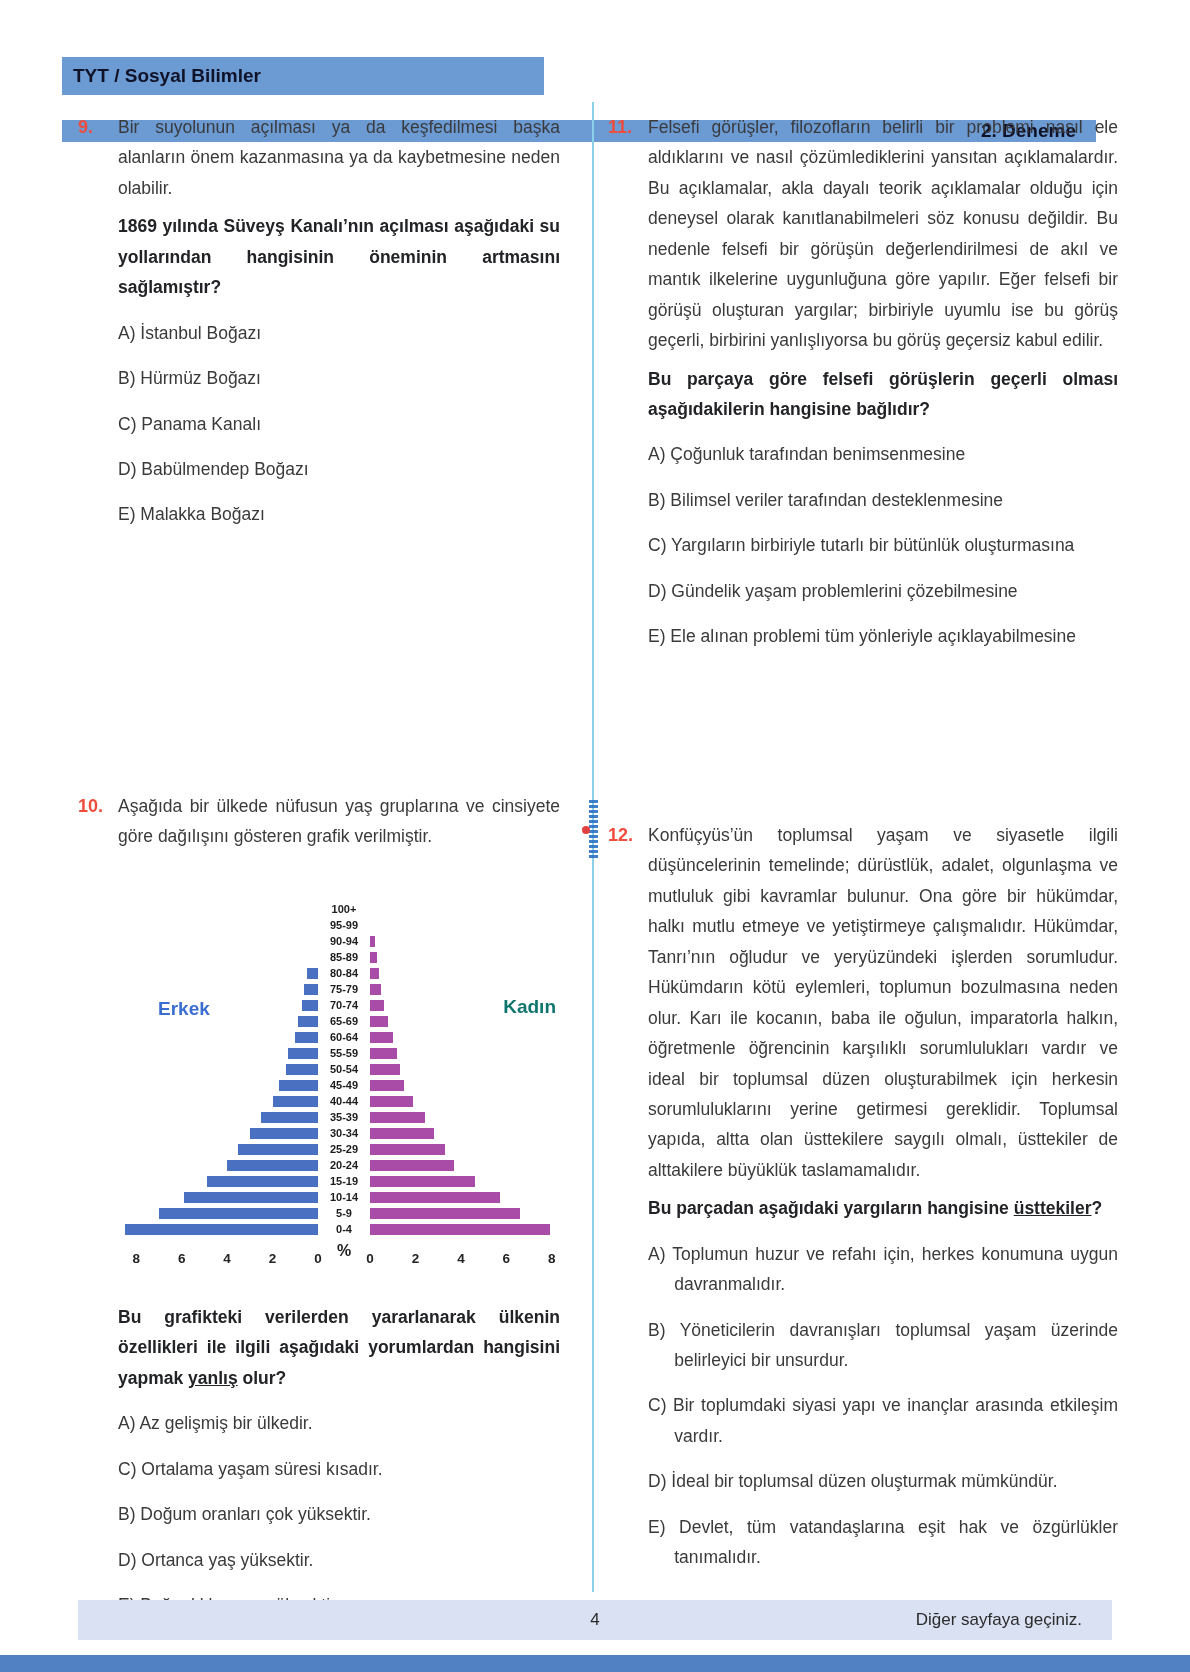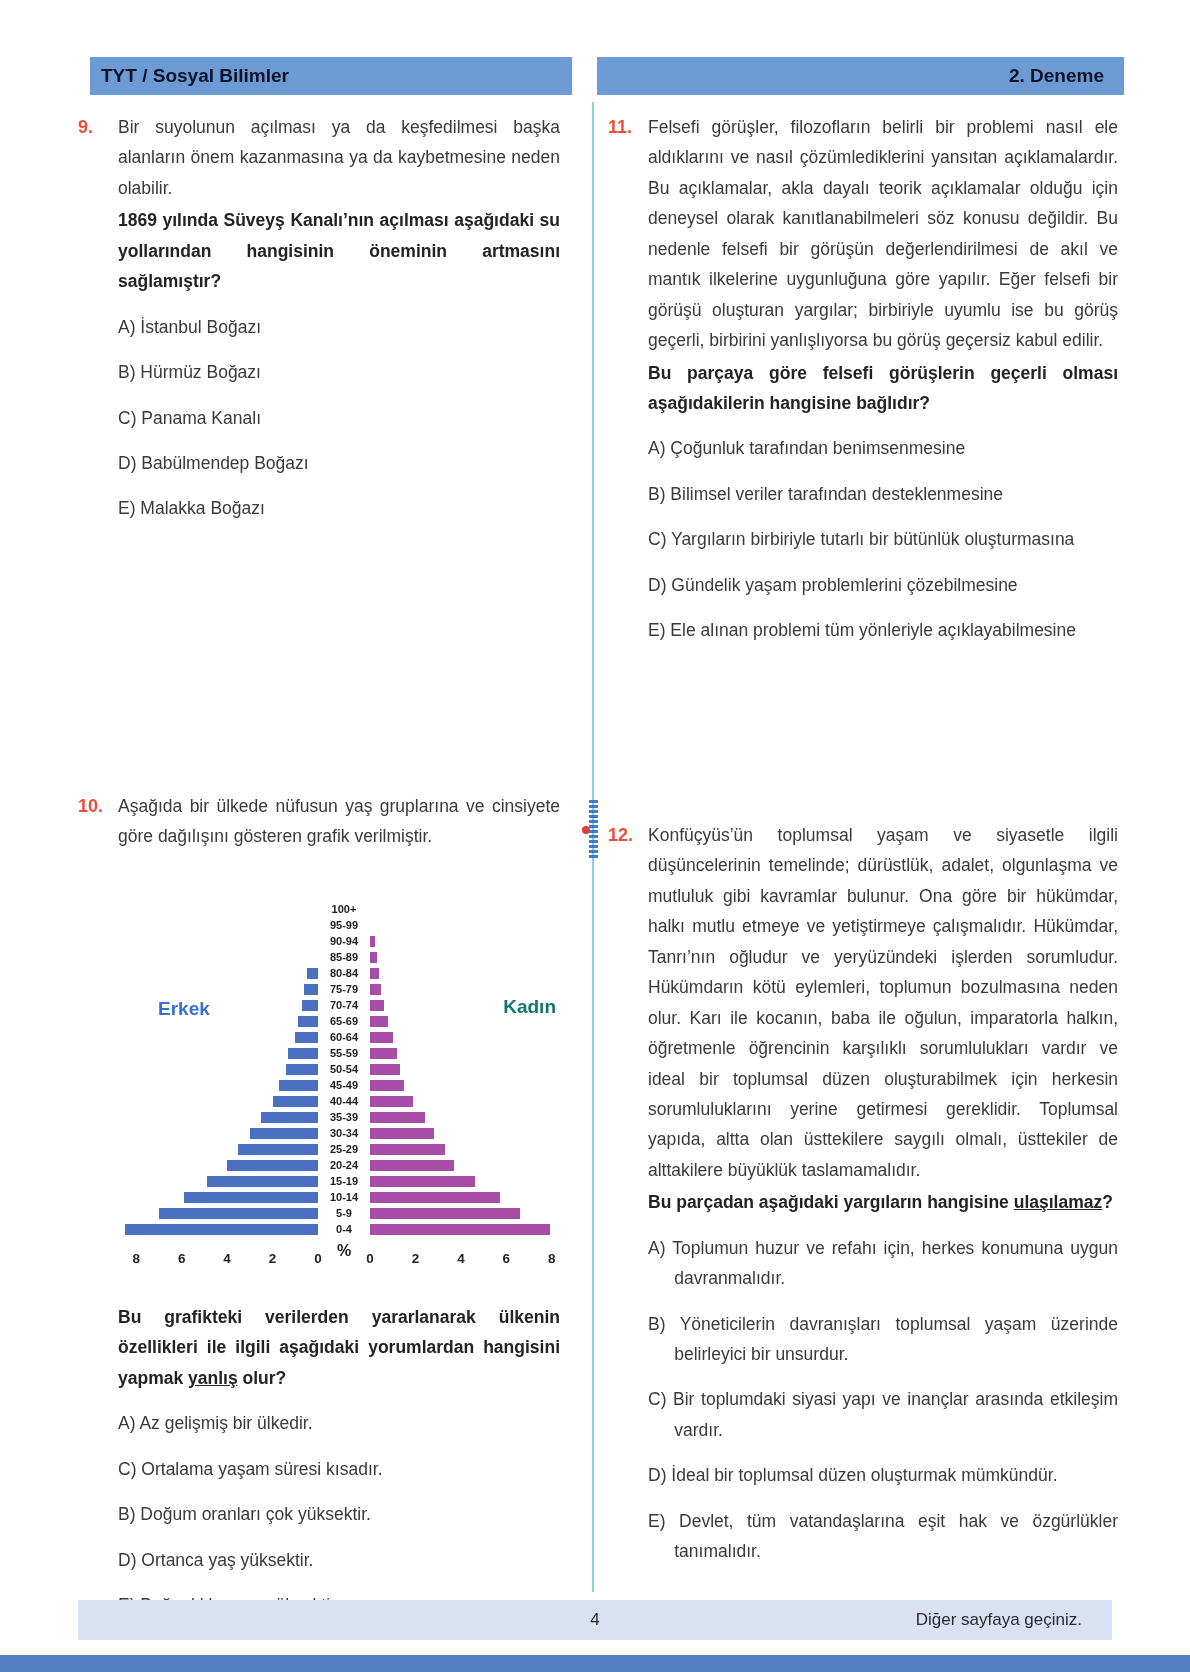--- a/index.html
+++ b/index.html
@@ -1,41 +1,41 @@
 <!DOCTYPE html>
 <html lang="tr"><head>
 <meta charset="utf-8">
 <style>
   * { margin:0; padding:0; box-sizing:border-box; }
   html,body { background:#ffffff; }
   body { font-family:"Liberation Sans", sans-serif; }
   .page { position:relative; width:1190px; height:1672px; background:#fff; overflow:hidden; margin:0 auto; }
 
   
-  .header { position:absolute; top:57px; left:90px; width:1034px; display:flex; gap:25px; }
+  .header { position:absolute; top:57px; left:62px; width:1034px; display:flex; gap:25px;flex-direction:column; }
   .hbar { background:#6c9bd4; height:38px; display:flex; align-items:center;
           font-weight:bold; font-size:19px; color:#101228; }
   .hbar.hleft  { width:482px; padding-left:11px; }
   .hbar.hright { flex:1; justify-content:flex-end; padding-right:20px; }
 
   
   .divider { position:absolute; left:592px; top:102px; width:2px; height:1490px; background:#8ccfe8; }
   .watermark { position:absolute; left:585px; top:800px; width:16px; height:58px; }
   .wm-text { width:9px; margin:0 auto; height:58px; opacity:.9;
              background:repeating-linear-gradient(#2b72c4 0 3px, rgba(255,255,255,0) 3px 5px); }
   .wm-dot { position:absolute; left:-3px; top:26px; width:8px; height:8px; border-radius:50%; background:#e34040; }
 
   
   .question { position:absolute; font-size:17.5px; line-height:1.74; color:#3a3a3c; }
   .q-left  { left:78px;  width:482px; }
   .q-right { left:608px; width:510px; }
   .qnum { position:absolute; left:0; top:0; color:#ee4d3e; font-weight:bold; font-size:18px; }
   .qbody { margin-left:40px; }
   .para { text-align:justify; }
-  .prompt { font-weight:bold; color:#222326; text-align:justify; margin-top:2px; }
+  .prompt { font-weight:bold; color:#222326; text-align:justify; margin-top:8px; }
   .u { text-decoration:underline; }
   .option { margin-top:15px; padding-left:1.5em; text-indent:-1.5em; text-align:justify; }
   .options { margin-top:4px; }
 
   
   .pyramid { position:relative; margin-top:52px; width:452px; }
   .pyr-row { display:flex; align-items:flex-start; height:16px; }
   .pyr-side { position:relative; height:11px; flex:0 0 200px; }
   .pyr-left { display:flex; justify-content:flex-end; }
   .pyr-right { display:flex; justify-content:flex-start; }
@@ -323,21 +323,21 @@
           <div class="option">D) Gündelik yaşam problemlerini çözebilmesine</div>
           <div class="option">E) Ele alınan problemi tüm yönleriyle açıklayabilmesine</div>
         </div>
     </div>
   </article>
 
   <article class="question q-right" style="top:820px;">
     <span class="qnum">12.</span>
     <div class="qbody">
       <p class="para">Konfüçyüs’ün toplumsal yaşam ve siyasetle ilgili düşüncelerinin temelinde; dürüstlük, adalet, olgunlaşma ve mutluluk gibi kavramlar bulunur. Ona göre bir hükümdar, halkı mutlu etmeye ve yetiştirmeye çalışmalıdır. Hükümdar, Tanrı’nın oğludur ve yeryüzündeki işlerden sorumludur. Hükümdarın kötü eylemleri, toplumun bozulmasına neden olur. Karı ile kocanın, baba ile oğulun, imparatorla halkın, öğretmenle öğrencinin karşılıklı sorumlulukları vardır ve ideal bir toplumsal düzen oluşturabilmek için herkesin sorumluluklarını yerine getirmesi gereklidir. Toplumsal yapıda, altta olan üsttekilere saygılı olmalı, üsttekiler de alttakilere büyüklük taslamamalıdır.</p>
-      <p class="prompt"><span>Bu parçadan aşağıdaki yargıların hangisine </span><span class="u">ulaşılamaz</span><span>?</span></p>
+      <p class="prompt"><span>Bu parçadan aşağıdaki yargıların hangisine </span><span class="u">üsttekiler</span><span>?</span></p>
       <div class="options">
           <div class="option">A) Toplumun huzur ve refahı için, herkes konumuna uygun davranmalıdır.</div>
           <div class="option">B) Yöneticilerin davranışları toplumsal yaşam üzerinde belirleyici bir unsurdur.</div>
           <div class="option">C) Bir toplumdaki siyasi yapı ve inançlar arasında etkileşim vardır.</div>
           <div class="option">D) İdeal bir toplumsal düzen oluşturmak mümkündür.</div>
           <div class="option">E) Devlet, tüm vatandaşlarına eşit hak ve özgürlükler tanımalıdır.</div>
         </div>
     </div>
   </article>
 

